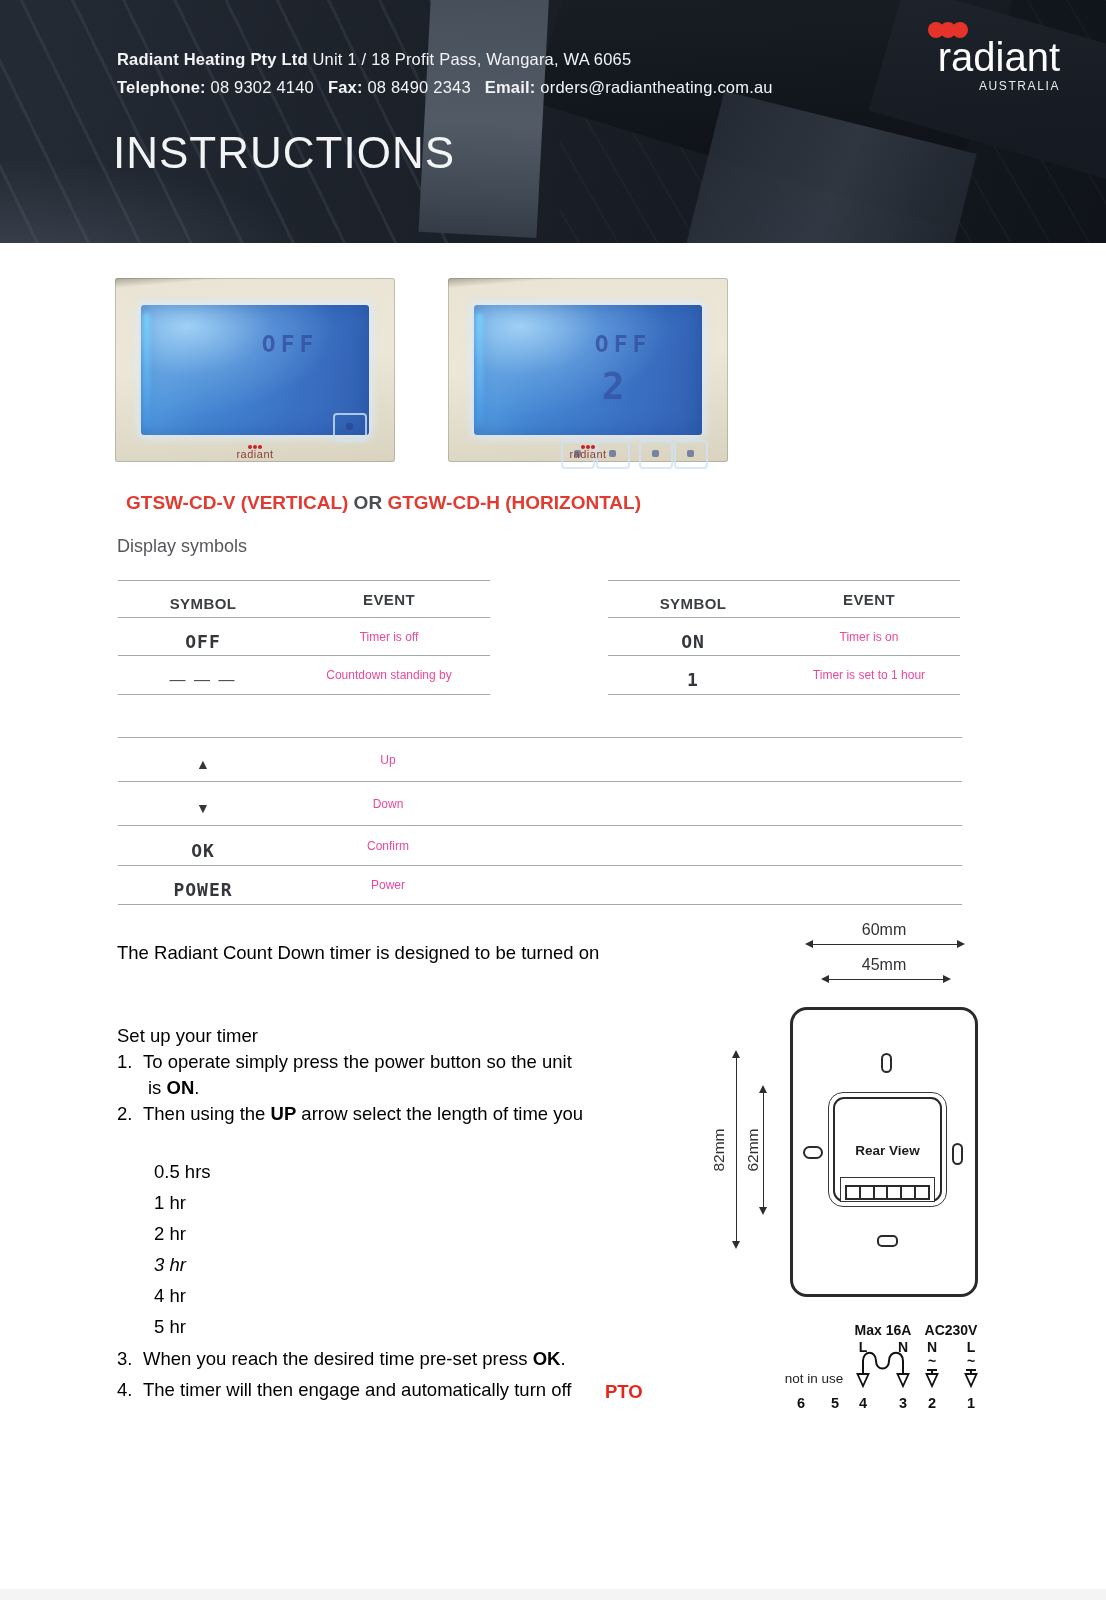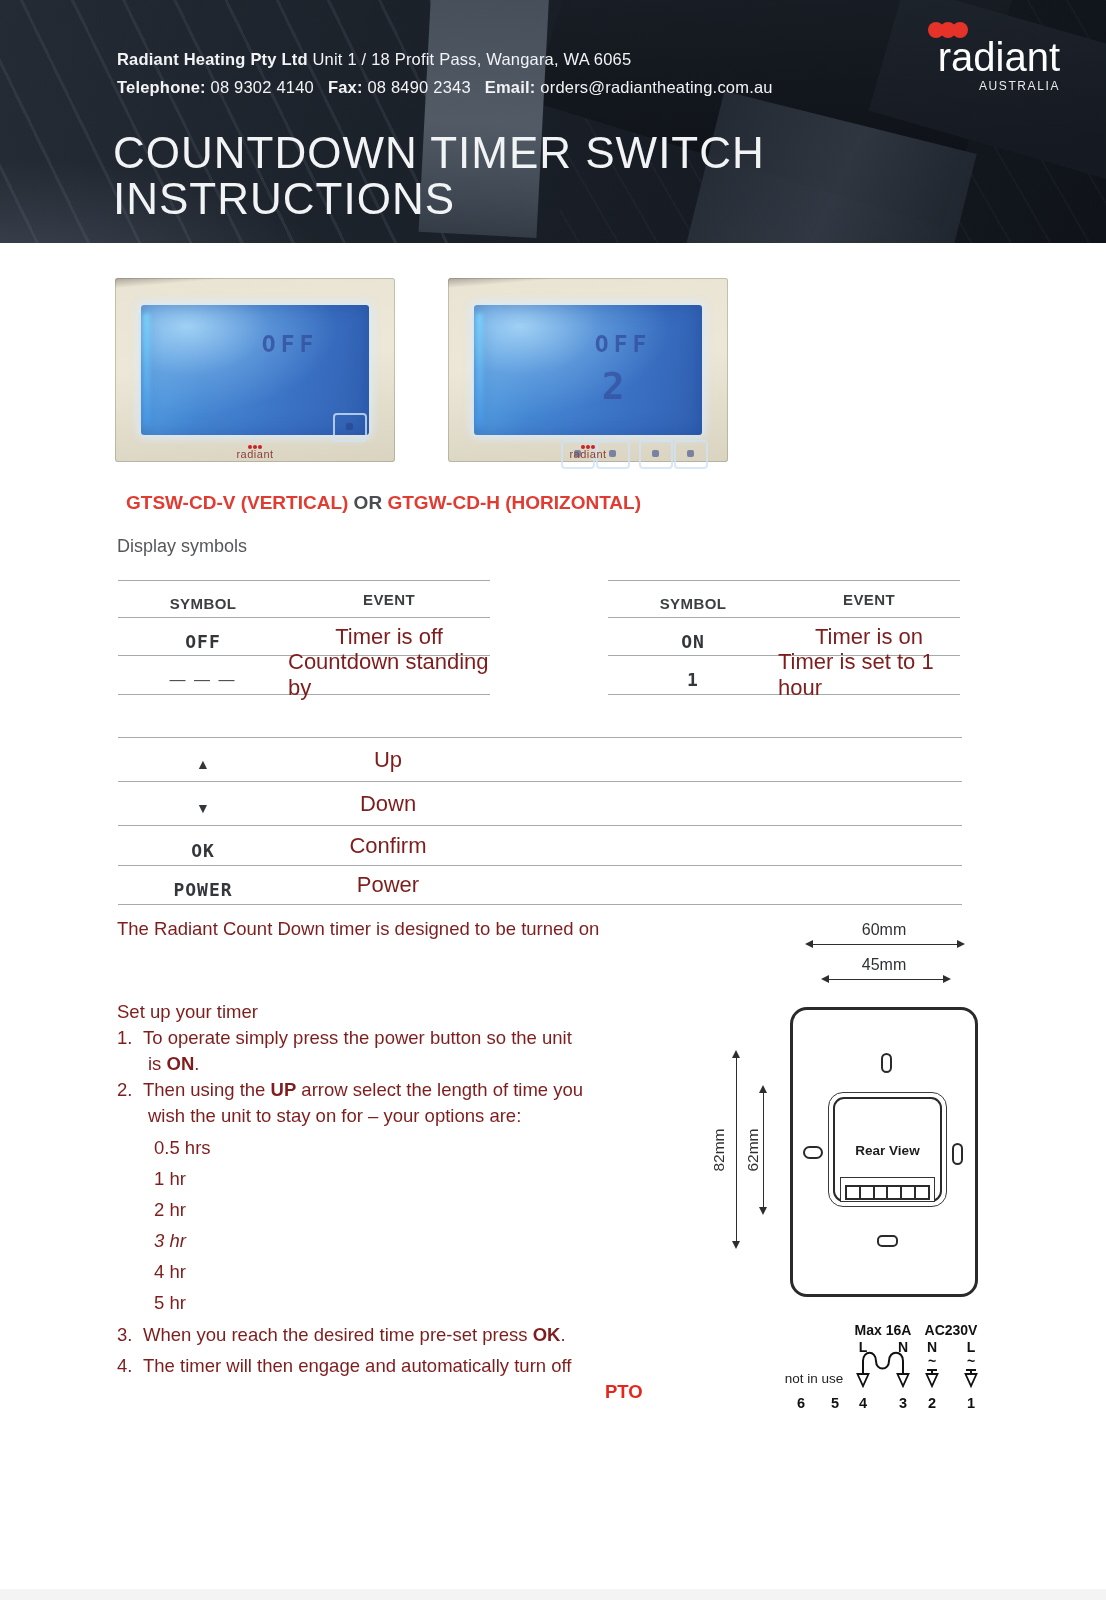--- a/index.html
+++ b/index.html
@@ -67,27 +67,27 @@
   .model-line{position:absolute;left:126px;top:492px;font-size:19px;font-weight:700;color:#e23b31;white-space:nowrap;}
   .model-or{color:#4a4d52;}
   .section-label{position:absolute;left:117px;top:536px;font-size:18px;color:#55575b;}
 
   
   .tbl{position:absolute;border-top:1px solid #a6aaad;}
   .trow{display:flex;align-items:center;border-bottom:1px solid #a6aaad;}
   .sym{width:170px;display:flex;justify-content:center;align-items:center;margin-top:9px;}
   .evt{width:202px;display:flex;justify-content:center;align-items:center;}
   .th{font-size:15px;font-weight:700;color:#3c3f42;letter-spacing:.4px;}
-  .ev-text{font-size:22px;color:#7f1d1d;}
+  .ev-text{font-size:12px;color:#ec4899;}
   .lcd-sym{font-family:"DejaVu Sans Mono",monospace;font-weight:700;font-size:18px;color:#33363a;letter-spacing:1px;}
   .dash-sym{font-size:16px;color:#4a4d50;letter-spacing:2px;}
   .arrow-sym{font-size:14px;color:#33363a;}
 
   
-  .body-text{font-size:18.5px;color:#7f1d1d;white-space:nowrap;}
+  .body-text{font-size:18.5px;color:#000000;white-space:nowrap;margin-top:24px;}
   .line{position:absolute;left:117px;}
   .num{display:inline-block;width:26px;}
   .opt{position:absolute;left:154px;}
   .ind{left:148px;}
   .pto{position:absolute;left:605px;top:1381px;font-size:18.5px;font-weight:700;color:#e8251b;}
 
   
   .dim-text{position:absolute;font-size:16px;color:#2f3235;text-align:center;}
   .harrow{position:absolute;height:0;border-top:1.5px solid #2e2e2e;}
   .harrow::before{content:"";position:absolute;left:-7px;top:-4.8px;border-top:4px solid transparent;
@@ -144,21 +144,20 @@
       <div class="logo-dots">
         <span class="logo-dot"></span>
           <span class="logo-dot"></span>
           <span class="logo-dot"></span>
       </div>
       <div class="logo-brand">radiant</div>
       <div class="logo-country">AUSTRALIA</div>
     </div>
 
     <div class="doc-title">
-      <span style="display:block">COUNTDOWN TIMER SWITCH</span>
       <span style="display:block">INSTRUCTIONS</span>
     </div>
   </div>
 
   <div class="photo" style="left:115px;">
     <div class="screen">
       <span class="lcd-off">OFF</span>
       <span class="tbtn" style="left:192px;top:108px;"></span>
     </div>
     <div class="brand-mini">
@@ -236,21 +235,20 @@
   </div>
 
   <div class="line body-text" style="top:918px;">The Radiant Count Down timer is designed to be turned on</div>
 
   <div class="line body-text" style="top:1001px;">Set up your timer</div>
 
   <div class="line body-text" style="top:1027px;"><span class="num">1.</span><span>To operate simply press the power button so the unit</span></div>
   <div class="line body-text ind" style="top:1053px;"><span>is </span><span class="b">ON</span><span>.</span></div>
 
   <div class="line body-text" style="top:1079px;"><span class="num">2.</span><span>Then using the </span><span class="b">UP</span><span> arrow select the length of time you</span></div>
-  <div class="line body-text ind" style="top:1105px;">wish the unit to stay on for – your options are:</div>
 
   <div class="opt body-text" style="top:1137px;">0.5 hrs</div>
   <div class="opt body-text" style="top:1168px;">1 hr</div>
   <div class="opt body-text" style="top:1199px;">2 hr</div>
   <div class="opt body-text" style="top:1230px;font-style:italic;">3 hr</div>
   <div class="opt body-text" style="top:1261px;">4 hr</div>
   <div class="opt body-text" style="top:1292px;">5 hr</div>
 
   <div class="line body-text" style="top:1324px;"><span class="num">3.</span><span>When you reach the desired time pre-set press </span><span class="b">OK</span><span>.</span></div>
 

